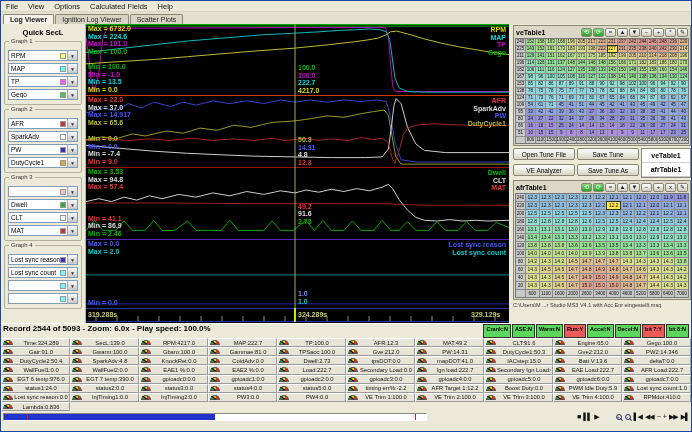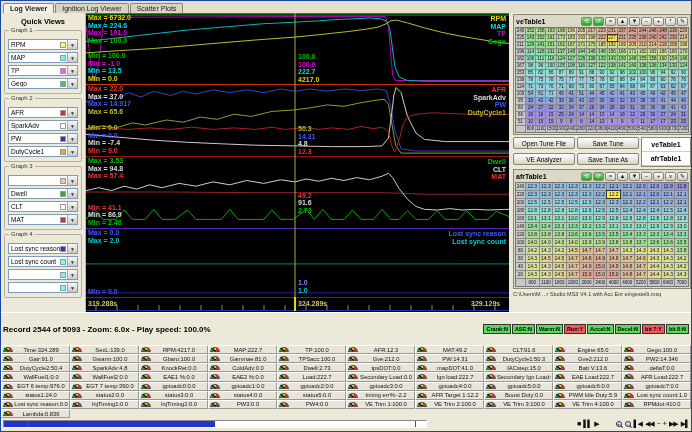--- a/index.html
+++ b/index.html
@@ -44,21 +44,21 @@
   .tbl-grid { display:grid; gap:1px; background:#8a8a8a; border:1px solid #777; }
   .tbl-grid div { text-align:center; overflow:hidden; white-space:nowrap; color:#111; }
   .axis-cell { background:#c8c8c8; }
   .tune-grid { display:grid; grid-template-columns:62px 62px 1fr; gap:2px; margin:2px 0; }
   .tunebtn { height:12px; font-size:6.5px; line-height:11px; text-align:center; background:linear-gradient(#ffffff,#d8d4c4); border:1px solid #8a8774; border-radius:2px; }
   .tablist { grid-row:1 / span 2; grid-column:3; border:1px solid #8a8774; background:#fff; display:flex; flex-direction:column; }
   .tablist div { flex:1; font-size:7px; font-weight:bold; text-align:center; line-height:13px; border-bottom:1px solid #ccc; }
   .msq { font-size:5.5px; color:#333; margin-top:2px; white-space:nowrap; overflow:hidden; }
 
   
-  .statusrow { height:15px; display:flex; align-items:center; padding:16px 2px; gap:19px; flex:none; border-top:1px solid #fff; }
+  .statusrow { height:15px; display:flex; padding:0 2px; gap:19px; flex:none; border-top:1px solid #fff; }
   .record-text { font-size:8px; font-weight:bold; white-space:nowrap; }
   .chips { margin-left:auto; display:flex; gap:1px; }
   .chip { font-size:5.5px; font-weight:bold; padding:1px 2px; border:1px solid #333; white-space:nowrap; }
   .chip.ok { background:#5cd65c; }
   .chip.alert { background:#ee5a5a; }
 
   
   .gauge-grid { height:64px; display:grid; grid-template-columns:repeat(10,1fr); grid-template-rows:repeat(7,1fr); grid-auto-flow:column; flex:none; }
   .gcell { display:flex; align-items:center; gap:1px; border:1px solid; border-color:#fff #999 #999 #fff; background:#e8e4d8; padding:0 1px; overflow:hidden; }
   .gico { width:10px; height:5px; flex:none; border-radius:10px 10px 0 0; background:conic-gradient(from 270deg at 50% 100%, #2ca02c 0 60deg, #e6d800 60deg 120deg, #d62c2c 120deg 180deg); position:relative; border:0.5px solid #555; }
@@ -75,29 +75,36 @@
   .tctl { display:flex; align-items:center; gap:3px; margin-left:auto; }
   .tbtn2 { font-size:7px; line-height:9px; color:#111; letter-spacing:-1px; }
   .mag { width:6px; height:6px; border:1px solid #223366; border-radius:50%; position:relative; font-size:5px; line-height:5px; text-align:center; color:#223366; }
   .mag::after { content:""; position:absolute; width:3px; height:1px; background:#223366; bottom:-1px; right:-2px; transform:rotate(45deg); }
 </style>
 </head>
 <body>
 
 <div class="window">
 
+  <div class="menubar">
+      <div class="menu-item">File</div>
+      <div class="menu-item">View</div>
+      <div class="menu-item">Options</div>
+      <div class="menu-item">Calculated Fields</div>
+      <div class="menu-item">Help</div>
+    </div>
   <div class="tabbar">
       <div class="tab active">Log Viewer</div>
       <div class="tab">Ignition Log Viewer</div>
       <div class="tab">Scatter Plots</div>
     </div>
 
   <div class="main">
     <div class="sidebar">
-      <div class="qv-title">Quick Views</div>
+      <div class="qv-title">Quick SecL</div>
       <div id="qv-groups">
           <div class="group">
             <div class="group-label">Graph 1</div>
             <div class="dd">
               <span class="dd-label">RPM</span>
               <span class="sw" style="background: rgb(255, 255, 85);"></span>
               <span class="dd-btn">▼</span>
             </div>
             <div class="dd">
               <span class="dd-label">MAP</span>

